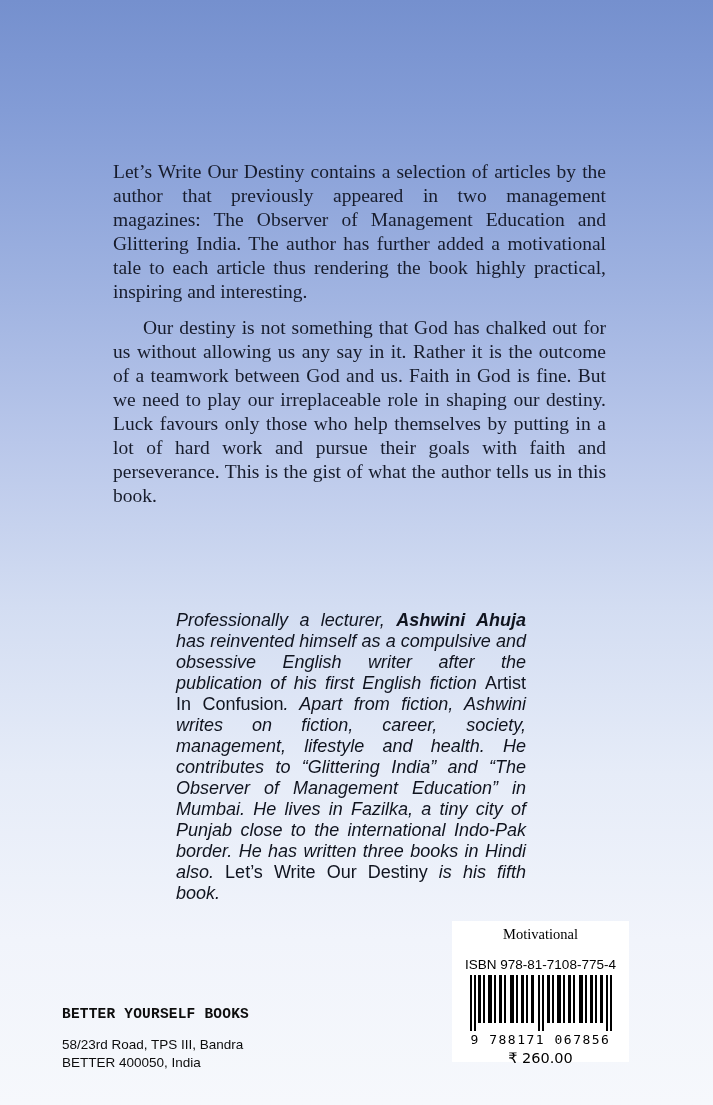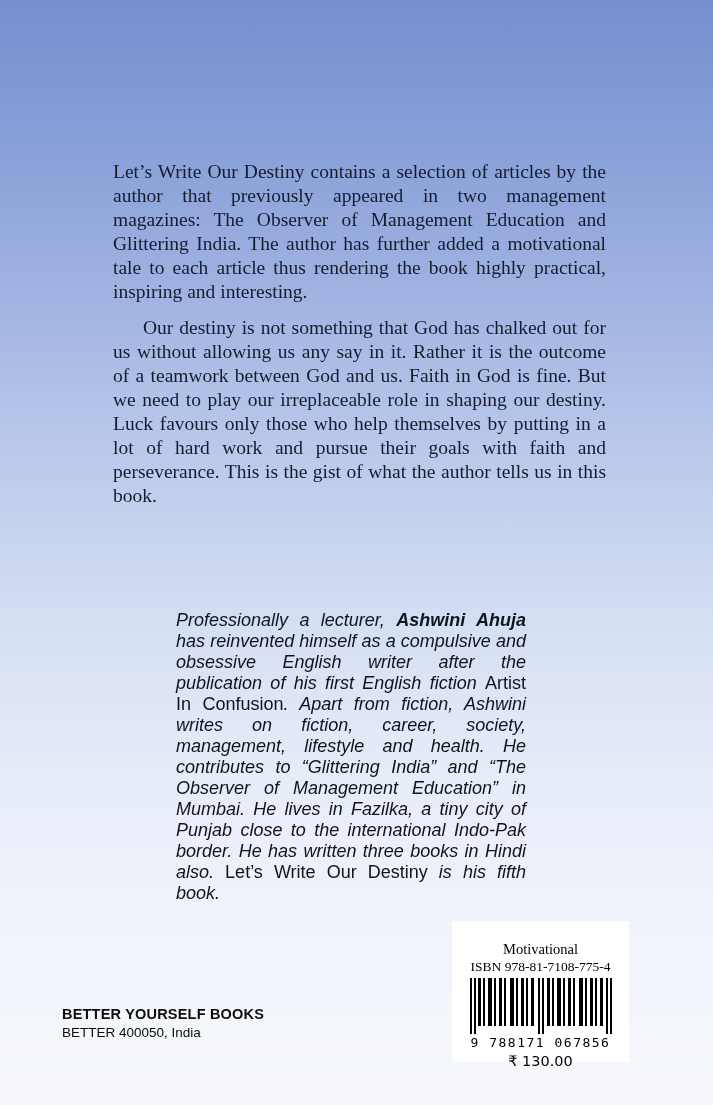--- a/index.html
+++ b/index.html
@@ -38,39 +38,39 @@
     color:#10141F;
   }
   .bio .bold-italic{font-weight:bold;}
   .bio .roman{font-style:normal;}
   .publisher{
     position:absolute;
     left:62px; top:1006px;
     font-family:"Liberation Sans", sans-serif;
     color:#0d0d0d;
   }
-  .publisher .pub-name{font-size:14.5px; font-weight:bold; letter-spacing:.2px; margin-bottom:2px;}
+  .publisher .pub-name{font-size:14.5px; font-weight:bold; letter-spacing:.2px; margin-bottom:14px;font-family:Liberation Mono, monospace;}
   .publisher .pub-line{font-size:13.5px; line-height:18px;}
   .barcode-box{
     position:absolute;
     left:452px; top:921px;
     width:177px; height:141px;
     background:#ffffff;
     text-align:center;
     color:#000;
   }
   .bc-category{
     font-family:"Liberation Serif", serif;
     font-size:14.5px;
-    padding-top:20px;
+    padding-top:5px;
   }
   .bc-isbn{
-    font-family:Liberation Serif, serif;
+    font-family:Liberation Sans, sans-serif;
     font-size:13.5px;
-    margin-top:1px;
+    margin-top:14px;
   }
   .bc-bars{display:block; margin:3px auto 0 auto;}
   .bc-digits{
     font-family:"DejaVu Sans Mono", monospace;
     font-size:13px;
     letter-spacing:1.5px;
     margin-top:-1px;
   }
   .bc-price{
     font-family:"DejaVu Sans", "Liberation Sans", sans-serif;
@@ -85,20 +85,21 @@
 
   <div class="synopsis">
     <p>Let’s Write Our Destiny contains a selection of articles by the author that previously appeared in two management magazines: The Observer of Management Education and Glittering India. The author has further added a motivational tale to each article thus rendering the book highly practical, inspiring and interesting.</p>
     <p class="indent">Our destiny is not something that God has chalked out for us without allowing us any say in it. Rather it is the outcome of a teamwork between God and us. Faith in God is fine. But we need to play our irreplaceable role in shaping our destiny. Luck favours only those who help themselves by putting in a lot of hard work and pursue their goals with faith and perseverance. This is the gist of what the author tells us in this book.</p>
   </div>
 
   <div class="bio"><span class="italic">Professionally a lecturer, </span><span class="bold-italic">Ashwini Ahuja</span><span class="italic"> has reinvented himself as a compulsive and obsessive English writer after the publication of his first English fiction </span><span class="roman">Artist In Confusion</span><span class="italic">. Apart from fiction, Ashwini writes on fiction, career, society, management, lifestyle and health. He contributes to “Glittering India” and “The Observer of Management Education” in Mumbai. He lives in Fazilka, a tiny city of Punjab close to the international Indo-Pak border. He has written three books in Hindi also. </span><span class="roman">Let’s Write Our Destiny</span><span class="italic"> is his fifth book.</span></div>
 
   <div class="publisher">
     <div class="pub-name">BETTER YOURSELF BOOKS</div>
+    <div class="pub-line">58/23rd Road, TPS III, Bandra</div>
     <div class="pub-line">BETTER 400050, India</div>
   </div>
 
   <div class="barcode-box">
     <div class="bc-category">Motivational</div>
     <div class="bc-isbn">ISBN 978-81-7108-775-4</div>
     <svg class="bc-bars" width="150" height="58" viewBox="0 0 150 58" aria-hidden="true">
 
       <rect x="4" y="0" width="2" height="56" fill="#000"></rect>
       <rect x="8" y="0" width="2" height="56" fill="#000"></rect>
@@ -127,16 +128,16 @@
       <rect x="113" y="0" width="4" height="48" fill="#000"></rect>
       <rect x="119" y="0" width="2" height="48" fill="#000"></rect>
       <rect x="124" y="0" width="3" height="48" fill="#000"></rect>
       <rect x="129" y="0" width="2" height="48" fill="#000"></rect>
       <rect x="134" y="0" width="3" height="48" fill="#000"></rect>
 
       <rect x="140" y="0" width="2" height="56" fill="#000"></rect>
       <rect x="144" y="0" width="2" height="56" fill="#000"></rect>
     </svg>
     <div class="bc-digits">9 788171 067856</div>
-    <div class="bc-price">₹ 130.00</div>
+    <div class="bc-price">₹ 260.00</div>
   </div>
 
 </div>
 
 </body></html>

